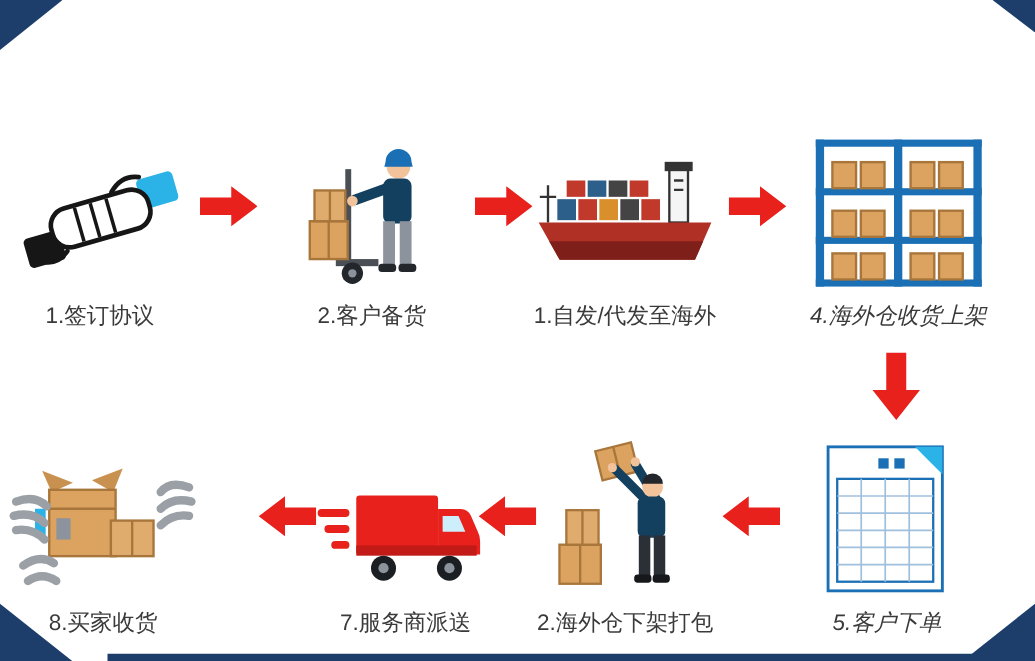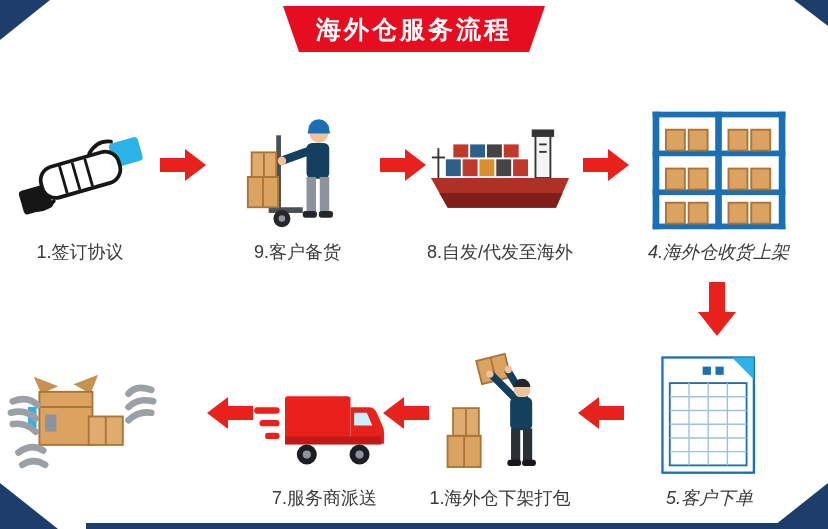--- a/index.html
+++ b/index.html
@@ -68,23 +68,20 @@
 <body>
 
 <div class="canvas">
 
   <div class="corner tl"></div>
   <div class="corner tr"></div>
   <div class="corner bl"></div>
   <div class="corner br"></div>
   <div class="bottom-strip"></div>
 
-  <div class="banner">
-    <span class="banner-text">海外仓服务流程</span>
-  </div>
 
   <div class="step" style="left:0; top:92px; width:160px;">
     <div class="icon-wrap">
       <svg viewBox="0 0 150 130" width="142" height="122">
         <g transform="rotate(-16 75 65)">
           <rect x="6" y="66" width="32" height="26" rx="4" fill="#161616"></rect>
           <rect x="112" y="44" width="32" height="26" rx="4" fill="#2bb3e8"></rect>
           <rect x="32" y="50" width="86" height="34" rx="15" fill="#ffffff" stroke="#161616" stroke-width="4"></rect>
           <line x1="56" y1="52" x2="56" y2="82" stroke="#161616" stroke-width="3"></line>
           <line x1="70" y1="52" x2="70" y2="82" stroke="#161616" stroke-width="3"></line>
@@ -118,21 +115,21 @@
         <path d="M86 30 a11 11 0 0 1 22 0 l1 4 h-24 z" fill="#1a6fb5"></path>
         <rect x="84" y="44" width="24" height="38" rx="6" fill="#14405f"></rect>
         <path d="M88 52 L60 62" stroke="#14405f" stroke-width="9" stroke-linecap="round"></path>
         <circle cx="58" cy="63" r="4.5" fill="#f2c39b"></circle>
         <rect x="84" y="80" width="10" height="38" fill="#8d939c"></rect>
         <rect x="98" y="80" width="10" height="38" fill="#8d939c"></rect>
         <rect x="80" y="116" width="15" height="7" rx="3" fill="#23262a"></rect>
         <rect x="97" y="116" width="15" height="7" rx="3" fill="#23262a"></rect>
       </svg>
     </div>
-    <div class="step-label">9.客户备货</div>
+    <div class="step-label">2.客户备货</div>
   </div>
 
   <div class="arrow" style="left:380px; top:146px;">
     <svg width="46" height="38" viewBox="0 0 46 38">
         <polygon points="0,12 25,12 25,3 46,19 25,35 25,26 0,26" fill="#e8211c"></polygon>
       </svg>
   </div>
 
   <div class="step" style="left:425px; top:92px; width:150px;">
     <div class="icon-wrap">
@@ -149,21 +146,21 @@
         <rect x="84" y="24" width="16" height="14" fill="#c0392b"></rect>
         <rect x="22" y="40" width="16" height="18" fill="#2c5f8a"></rect>
         <rect x="40" y="40" width="16" height="18" fill="#c0392b"></rect>
         <rect x="58" y="40" width="16" height="18" fill="#d98f2b"></rect>
         <rect x="76" y="40" width="16" height="18" fill="#444444"></rect>
         <rect x="94" y="40" width="16" height="18" fill="#c0392b"></rect>
         <polygon points="6,60 154,60 140,92 24,92" fill="#b03026"></polygon>
         <polygon points="15,76 147,76 140,92 24,92" fill="#7e1f1a"></polygon>
       </svg>
     </div>
-    <div class="step-label">8.自发/代发至海外</div>
+    <div class="step-label">1.自发/代发至海外</div>
   </div>
 
   <div class="arrow" style="left:583px; top:146px;">
     <svg width="46" height="38" viewBox="0 0 46 38">
         <polygon points="0,12 25,12 25,3 46,19 25,35 25,26 0,26" fill="#e8211c"></polygon>
       </svg>
   </div>
 
   <div class="step" style="left:636px; top:92px; width:165px;font-style:italic;">
     <div class="icon-wrap">
@@ -211,20 +208,21 @@
         <line x1="34" y1="58" x2="90" y2="58" stroke="#a8763b" stroke-width="2"></line>
         <rect x="40" y="66" width="12" height="18" fill="#8d939c"></rect>
         <rect x="86" y="68" width="36" height="30" fill="#e0ac6e" stroke="#a8763b" stroke-width="2"></rect>
         <line x1="104" y1="68" x2="104" y2="98" stroke="#a8763b" stroke-width="2"></line>
         <rect x="22" y="58" width="9" height="22" fill="#2bb3e8"></rect>
         <path d="M6 52 q16 -6 26 4 M4 64 q16 -4 26 6 M6 76 q14 -2 24 8" stroke="#9aa0a6" stroke-width="7" fill="none" stroke-linecap="round"></path>
         <path d="M152 40 q-16 -6 -24 4 M154 52 q-16 -4 -26 6 M152 64 q-14 -2 -24 8" stroke="#9aa0a6" stroke-width="7" fill="none" stroke-linecap="round"></path>
         <path d="M12 106 q14 -10 26 -2 M16 119 q12 -8 24 0" stroke="#9aa0a6" stroke-width="7" fill="none" stroke-linecap="round"></path>
       </svg>
     </div>
+    <div class="step-label">8.买家收货</div>
   </div>
 
   <div class="arrow" style="left:207px; top:394px;">
     <svg width="46" height="38" viewBox="0 0 46 38">
         <polygon points="46,12 21,12 21,3 0,19 21,35 21,26 46,26" fill="#e8211c"></polygon>
       </svg>
   </div>
 
   <div class="step" style="left:262px; top:338px; width:125px;">
     <div class="icon-wrap">
@@ -268,21 +266,21 @@
         <rect x="87" y="84" width="10" height="36" fill="#2b2f36"></rect>
         <rect x="100" y="84" width="10" height="36" fill="#2b2f36"></rect>
         <rect x="83" y="118" width="15" height="7" rx="3" fill="#16181b"></rect>
         <rect x="99" y="118" width="15" height="7" rx="3" fill="#16181b"></rect>
         <rect x="18" y="92" width="36" height="34" fill="#dba260" stroke="#a8763b" stroke-width="2"></rect>
         <line x1="36" y1="92" x2="36" y2="126" stroke="#a8763b" stroke-width="2"></line>
         <rect x="24" y="62" width="28" height="30" fill="#e0ac6e" stroke="#a8763b" stroke-width="2"></rect>
         <line x1="38" y1="62" x2="38" y2="92" stroke="#a8763b" stroke-width="2"></line>
       </svg>
     </div>
-    <div class="step-label">1.海外仓下架打包</div>
+    <div class="step-label">2.海外仓下架打包</div>
   </div>
 
   <div class="arrow" style="left:578px; top:394px;">
     <svg width="46" height="38" viewBox="0 0 46 38">
         <polygon points="46,12 21,12 21,3 0,19 21,35 21,26 46,26" fill="#e8211c"></polygon>
       </svg>
   </div>
 
   <div class="step" style="left:632px; top:338px; width:155px;font-style:italic;">
     <div class="icon-wrap">

